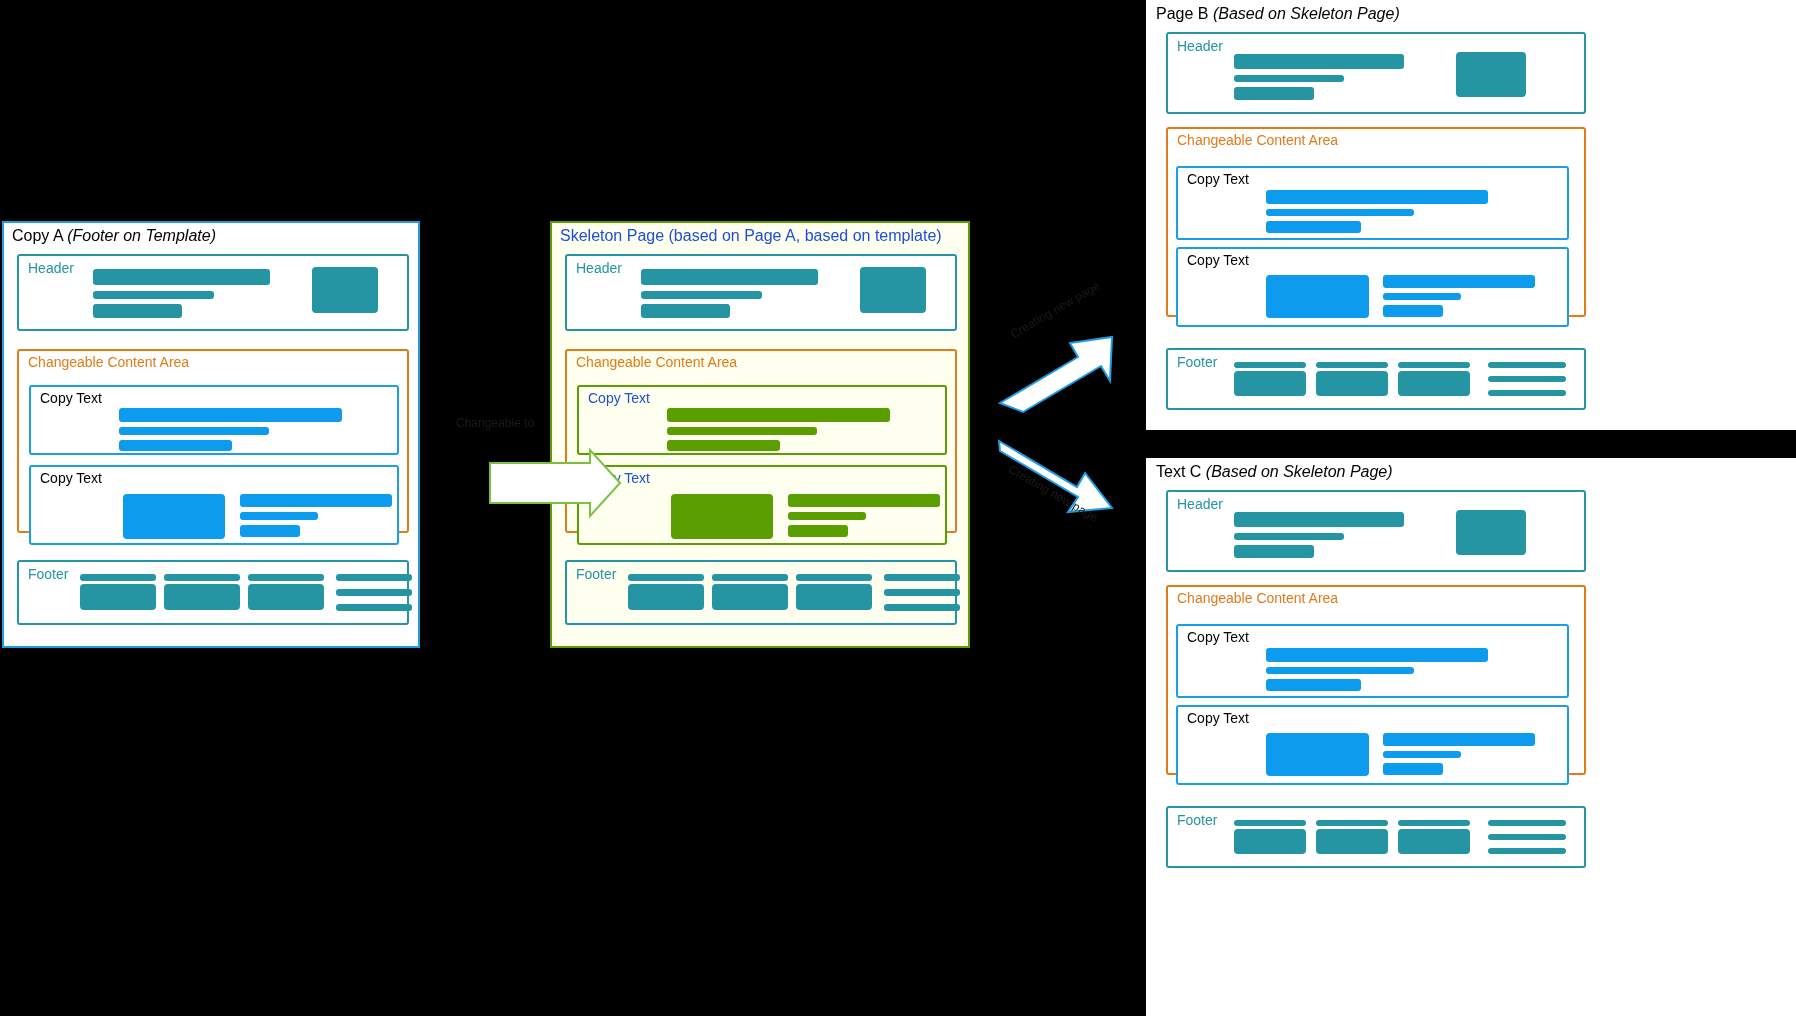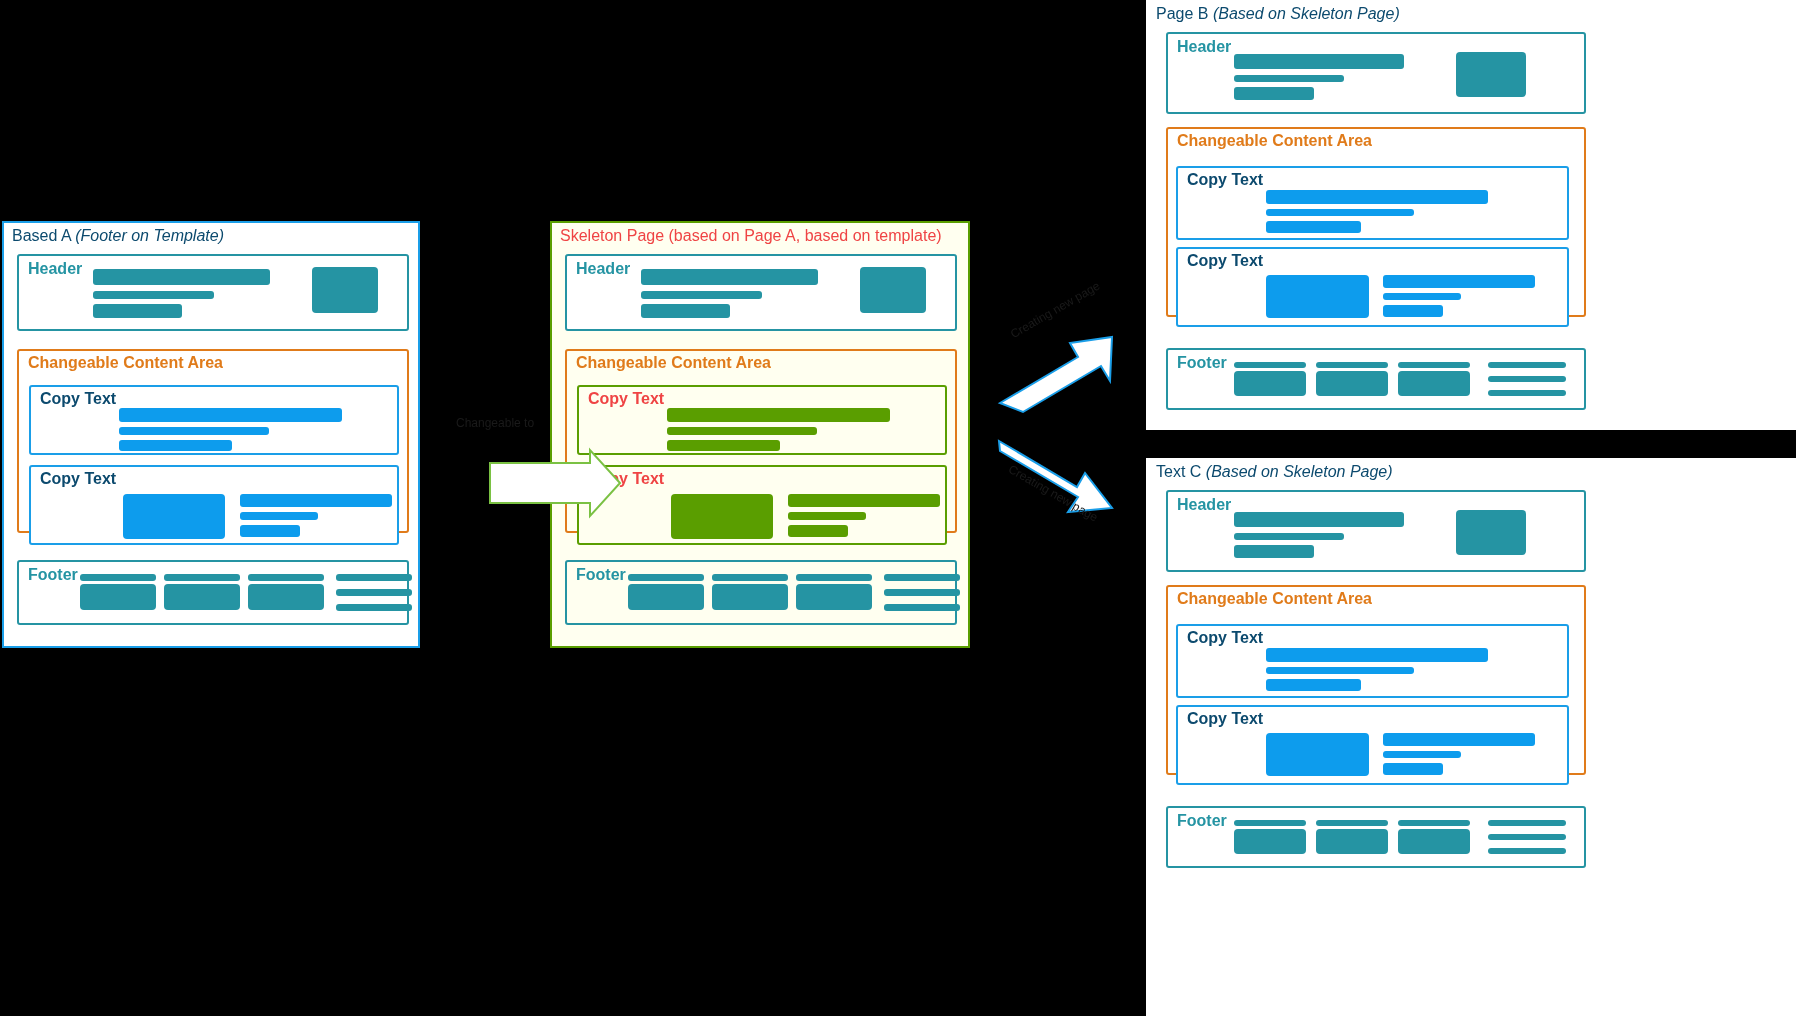--- a/index.html
+++ b/index.html
@@ -5,30 +5,30 @@
   html,body{margin:0;padding:0;background:#000;}
   body{width:1796px;height:1016px;position:relative;overflow:hidden;
        font-family:"Liberation Sans","DejaVu Sans",sans-serif;}
 
   .page{position:absolute;background:#fff;box-sizing:border-box;}
   .page-title{position:absolute;font-size:16px;white-space:nowrap;}
   .page-title .it{font-style:italic;}
 
   
   .sect{position:absolute;box-sizing:border-box;background:#fff;border-radius:3px;}
-  .sect-label{position:absolute;font-size:16px;white-space:nowrap;background:#fff;padding:0 3px;font-weight:bold;}
+  .sect-label{position:absolute;font-size:14px;white-space:nowrap;background:#fff;padding:0 3px;}
 
   .bar{position:absolute;border-radius:3px;}
   .blk{position:absolute;border-radius:4px;}
 
   
-  .c-blue{color:#0c4a6e;}
+  .c-blue{color:#000000;}
   .c-orange{color:#e07b1a;}
   .c-teal{color:#2594a3;}
-  .c-green{color:#ef4444;}
+  .c-green{color:#1d4ed8;}
 
   .b-blue{border:2px solid #1a9ee8;}
   .b-orange{border:2px solid #e07b1a;}
   .b-teal{border:2px solid #2594a3;}
   .b-green{border:2px solid #5a9e00;}
 
   .f-teal{background:#2594a3;}
   .f-blue{background:#0d9ced;}
   .f-green{background:#5a9e00;}
 
@@ -37,21 +37,21 @@
 
   .arrow-label{position:absolute;font-size:12px;color:#1a1a1a;white-space:nowrap;}
   svg{position:absolute;top:0;left:0;overflow:visible;}
 </style>
 </head>
 <body>
 
 <div class="page pageframe" style="left:2px;top:221px;width:418px;height:427px;">
 
   <div class="page-title c-blue" style="left:8px;top:4px;">
-    <span>Based A </span><span class="it">(Footer on Template)</span>
+    <span>Copy A </span><span class="it">(Footer on Template)</span>
   </div>
 
   <div class="sect b-teal" style="left:13px;top:31px;width:392px;height:77px;">
     <div class="sect-label c-teal" style="left:6px;top:4px;">Header</div>
     <div class="bar f-teal" style="left:74px;top:13px;width:177px;height:16px;"></div>
     <div class="bar f-teal" style="left:74px;top:35px;width:121px;height:8px;"></div>
     <div class="bar f-teal" style="left:74px;top:48px;width:89px;height:14px;"></div>
     <div class="blk f-teal" style="left:293px;top:11px;width:66px;height:46px;"></div>
   </div>
 

